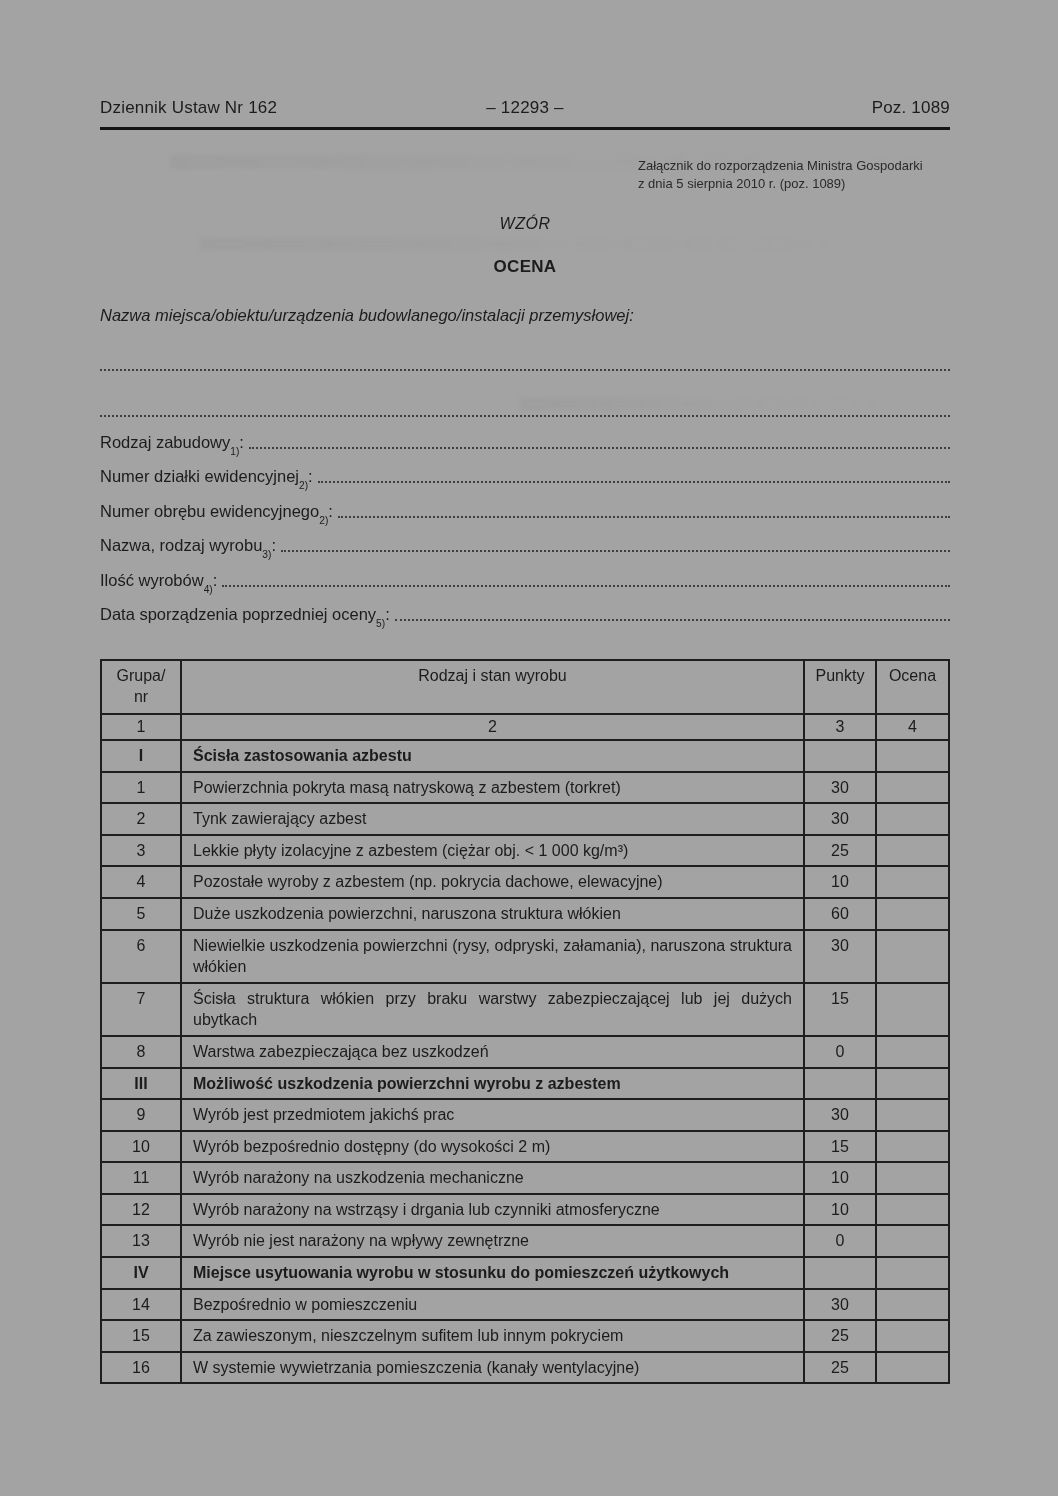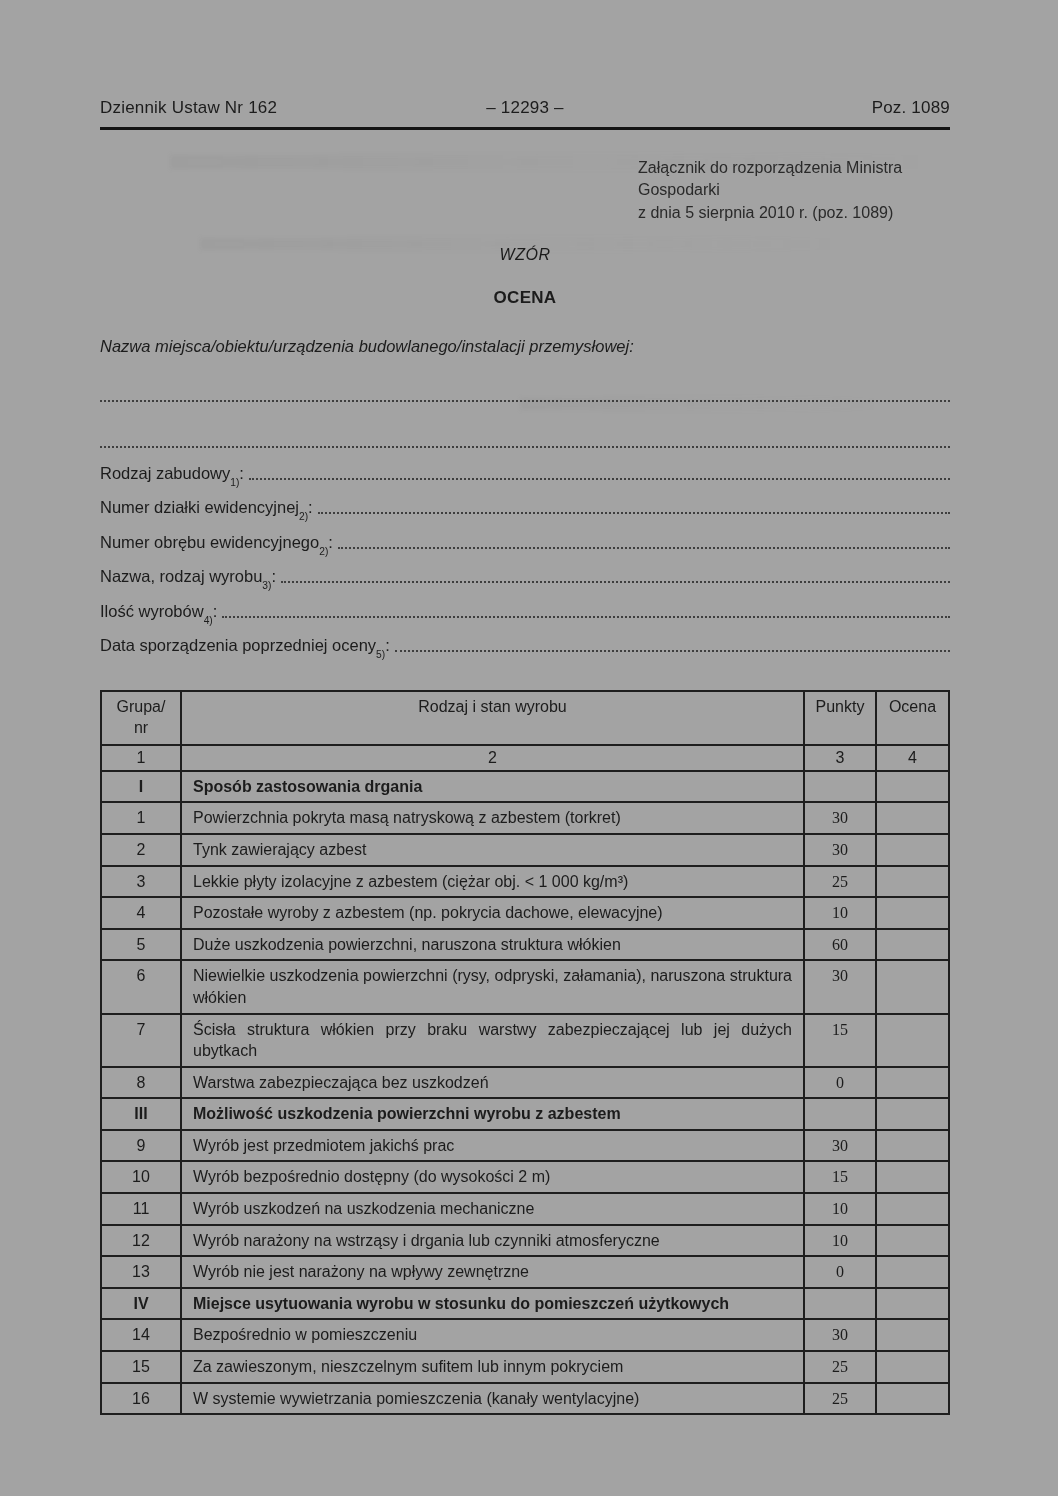--- a/index.html
+++ b/index.html
@@ -37,21 +37,21 @@
   .page-header .left  { flex: 1; text-align: left; }
   .page-header .mid   { flex: 1; text-align: center; }
   .page-header .right { flex: 1; text-align: right; }
 
   .header-rule { border-top: 3px solid #141414; margin-top: 9px; }
 
   .attachment-note {
     margin-top: 27px;
     margin-left: auto;
     width: 312px;
-    font-size: 16px;
+    font-size: 13px;
     line-height: 1.4;
     color: #2a2a2a;
   }
 
   .doc-type {
     margin-top: 22px;
     text-align: center;
     font-style: italic;
     font-size: 16px;
     letter-spacing: .5px;
@@ -114,21 +114,21 @@
     line-height: 1.3;
     white-space: pre-line;
   }
   table.assessment tr.num-row td {
     padding: 2px 4px;
     text-align: center;
     line-height: 1.25;
   }
   td.col-nr  { text-align: center; padding: 4px 4px; line-height: 1.35; }
   td.col-text{ padding: 4px 11px; line-height: 1.35; text-align: justify; }
-  td.col-pts { text-align: center; padding: 4px 4px; line-height: 1.35; font-family: Liberation Serif, serif; }
+  td.col-pts { text-align: center; padding: 4px 4px; line-height: 1.35; }
   td.col-oc  { padding: 4px; }
   tr.section td.col-nr, tr.section td.col-text { font-weight: bold; }
 </style>
 </head>
 <body>
 
 <div class="page">
   <div class="ghost g1"></div>
   <div class="ghost g2"></div>
   <div class="ghost g3"></div>
@@ -210,21 +210,21 @@
         <tr class="num-row">
           <td>1</td>
           <td>2</td>
           <td>3</td>
           <td>4</td>
         </tr>
       </thead>
       <tbody id="table-body">
           <tr class="section">
             <td class="col-nr">I</td>
-            <td class="col-text">Sposób zastosowania drgania</td>
+            <td class="col-text">Ścisła zastosowania azbestu</td>
             <td class="col-pts"></td>
             <td class="col-oc"></td>
           </tr>
           <tr class="item">
             <td class="col-nr">1</td>
             <td class="col-text">Powierzchnia pokryta masą natryskową z azbestem (torkret)</td>
             <td class="col-pts">30</td>
             <td class="col-oc"></td>
           </tr>
           <tr class="item">
@@ -282,21 +282,21 @@
             <td class="col-oc"></td>
           </tr>
           <tr class="item">
             <td class="col-nr">10</td>
             <td class="col-text">Wyrób bezpośrednio dostępny (do wysokości 2 m)</td>
             <td class="col-pts">15</td>
             <td class="col-oc"></td>
           </tr>
           <tr class="item">
             <td class="col-nr">11</td>
-            <td class="col-text">Wyrób uszkodzeń na uszkodzenia mechaniczne</td>
+            <td class="col-text">Wyrób narażony na uszkodzenia mechaniczne</td>
             <td class="col-pts">10</td>
             <td class="col-oc"></td>
           </tr>
           <tr class="item">
             <td class="col-nr">12</td>
             <td class="col-text">Wyrób narażony na wstrząsy i drgania lub czynniki atmosferyczne</td>
             <td class="col-pts">10</td>
             <td class="col-oc"></td>
           </tr>
           <tr class="item">

